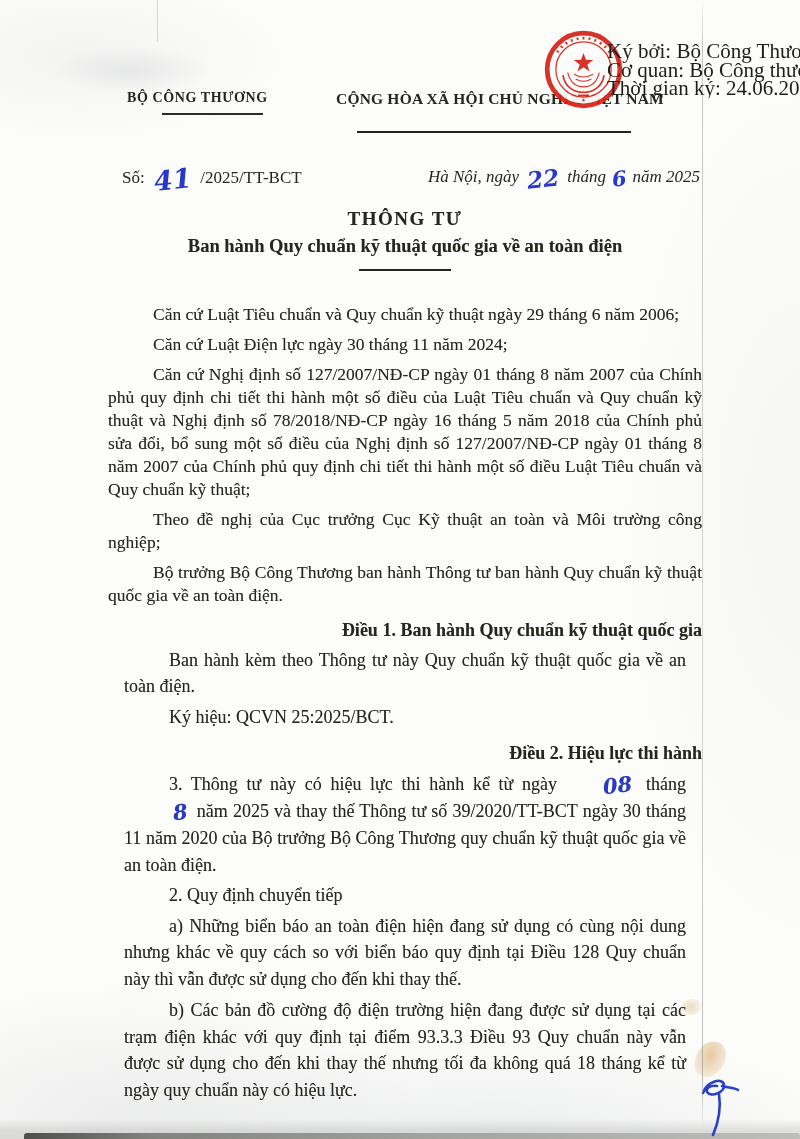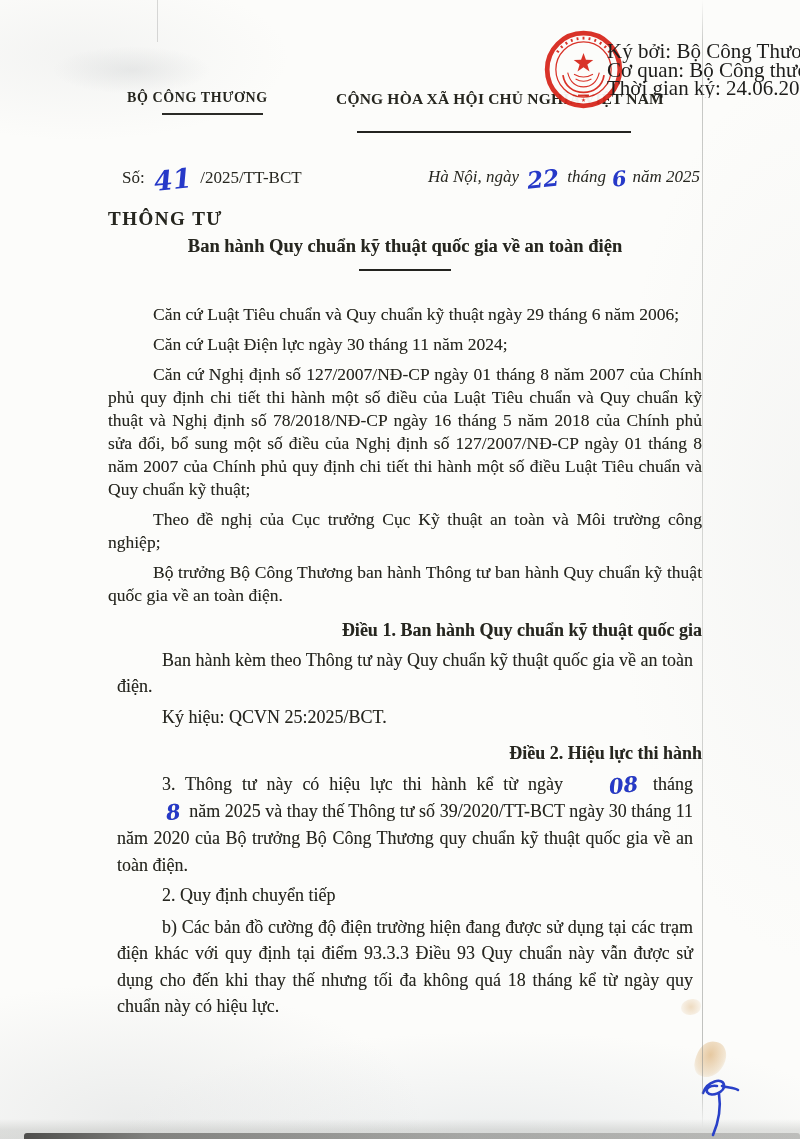--- a/index.html
+++ b/index.html
@@ -42,27 +42,27 @@
   
   .hand{display:inline-block;font-family:"DejaVu Serif",serif;font-style:italic;font-weight:700;
         color:#2639c8;line-height:1;transform:rotate(-6deg);}
   .hand-41{font-size:27px;margin:0 9px;vertical-align:-6px;}
   .hand-22{font-size:23px;margin:0 8px;vertical-align:-5px;}
   .hand-6{font-size:21px;margin:0 6px;vertical-align:-4px;}
   .hand-08{font-size:21px;margin:0 5px 0 1px;vertical-align:-5px;}
   .hand-8{font-size:21px;margin:0 4px;vertical-align:-5px;}
   
   .doc-body{position:absolute;left:108px;top:208px;width:594px;text-shadow:0 0 .5px rgba(45,45,38,.35);}
-  .doc-type{text-align:left;font-size:19px;font-weight:bold;letter-spacing:1.5px;line-height:22px;}
+  .doc-type{text-align:center;font-size:19px;font-weight:bold;letter-spacing:1.5px;line-height:22px;}
   .doc-subject{text-align:center;font-size:18.5px;font-weight:bold;line-height:24px;margin-top:4px;}
   .title-rule{width:92px;height:1.8px;background:#23231f;margin:11px auto 0;}
   p.preamble{font-size:17.5px;line-height:23px;text-align:justify;text-indent:45px;margin:7px 0 0;}
   p.preamble.first{margin-top:32px;}
   .art-heading{font-size:18px;font-weight:bold;line-height:26px;text-indent:45px;margin:10px 0 0;text-align:right;}
-  p.body-par{font-size:18px;line-height:26.5px;text-align:justify;text-indent:45px;margin:4px 9px 0;}
+  p.body-par{font-size:18px;line-height:26.5px;text-align:justify;text-indent:45px;margin:4px 16px 0;}
   p.mt5{margin-top:5px;}
 </style>
 </head>
 <body>
 
 <div class="page">
 
   <div class="abs top-left-line"></div>
   <div class="abs smudge-top"></div>
   <div class="abs fold-line"></div>
@@ -129,16 +129,17 @@
     <div class="art-heading">Điều 1. Ban hành Quy chuẩn kỹ thuật quốc gia</div>
     <p class="body-par">Ban hành kèm theo Thông tư này Quy chuẩn kỹ thuật quốc gia về an toàn điện.</p>
     <p class="body-par">Ký hiệu: QCVN 25:2025/BCT.</p>
 
     <div class="art-heading">Điều 2. Hiệu lực thi hành</div>
     <p class="body-par mt5"><span>3. Thông tư này có hiệu lực thi hành kể từ ngày</span><span class="hand hand-08">08</span>
       <span>tháng</span>
       <span class="hand hand-8">8</span>
       <span>năm 2025 và thay thế Thông tư số 39/2020/TT-BCT ngày 30 tháng 11 năm 2020 của Bộ trưởng Bộ Công Thương quy chuẩn kỹ thuật quốc gia về an toàn điện.</span></p>
     <p class="body-par">2. Quy định chuyển tiếp</p>
+    <p class="body-par">a) Những biển báo an toàn điện hiện đang sử dụng có cùng nội dung nhưng khác về quy cách so với biển báo quy định tại Điều 128 Quy chuẩn này thì vẫn được sử dụng cho đến khi thay thế.</p>
     <p class="body-par mt5">b) Các bản đồ cường độ điện trường hiện đang được sử dụng tại các trạm điện khác với quy định tại điểm 93.3.3 Điều 93 Quy chuẩn này vẫn được sử dụng cho đến khi thay thế nhưng tối đa không quá 18 tháng kể từ ngày quy chuẩn này có hiệu lực.</p>
   </div>
 
 </div>
 
 </body></html>

